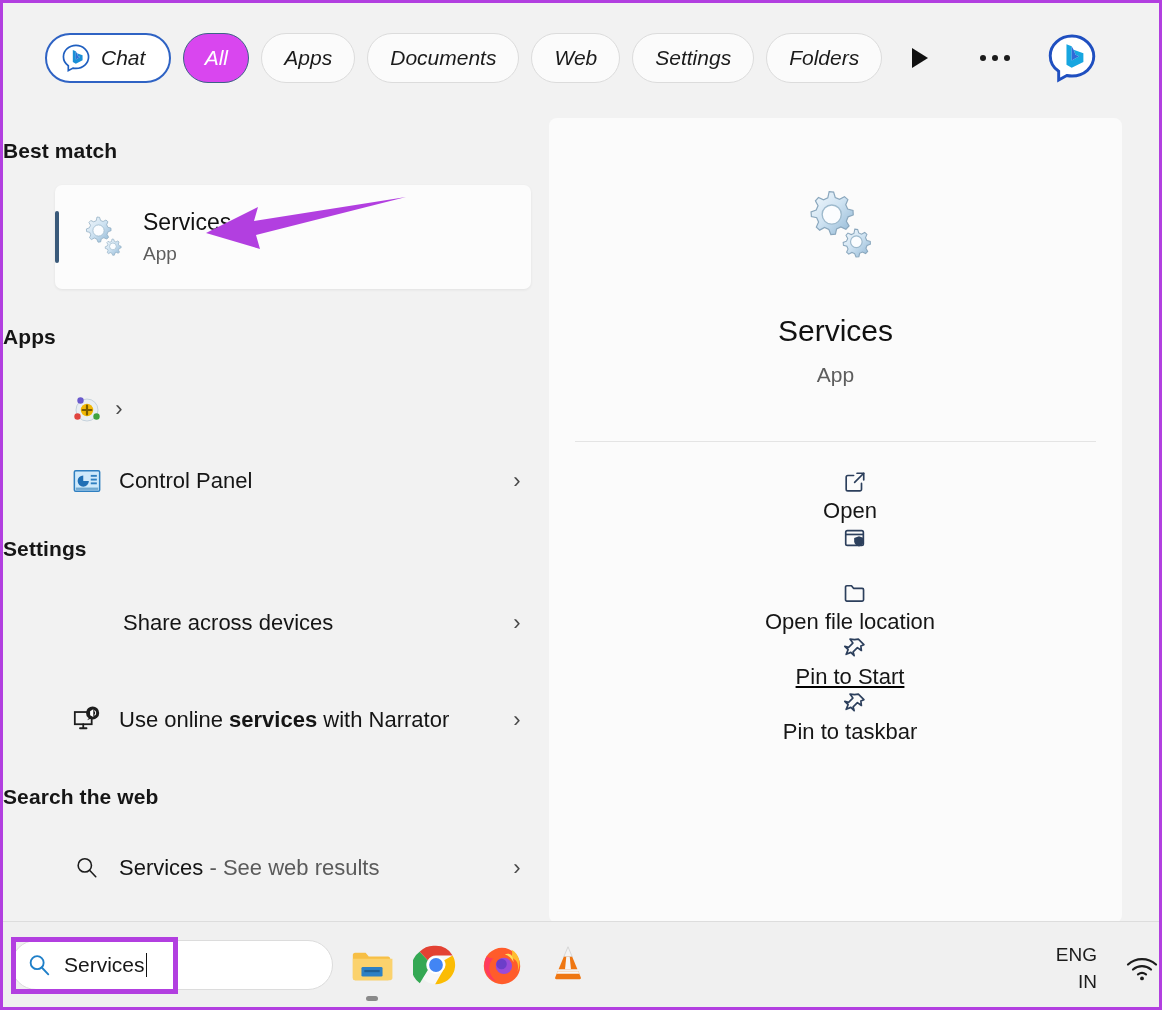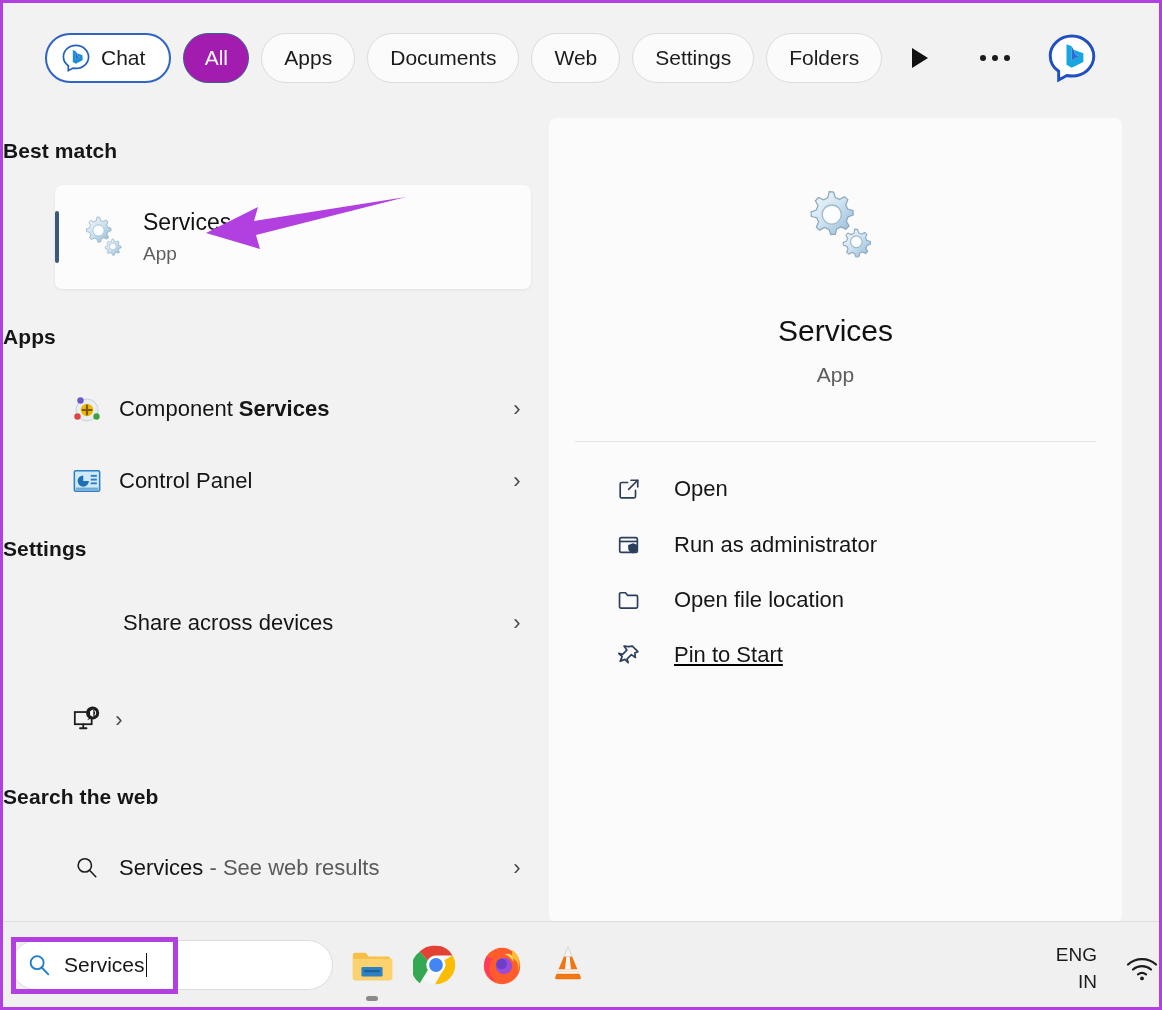--- a/index.html
+++ b/index.html
@@ -47,30 +47,31 @@
     border-radius: 25px;
     border: 1px solid #dcdcdc;
     background: #fbfbfb;
     display: flex;
     align-items: center;
     justify-content: center;
     padding: 0 22px;
     font-size: 21px;
     color: #1b1b1b;
     white-space: nowrap;
+    font-style: italic;
   }
   .pill.chat {
     border: 2px solid #2f63c4;
     background: #ffffff;
     padding-left: 14px;
     padding-right: 24px;
     gap: 10px;
   }
   .pill.active {
-    background: #a21caf;
+    background: #d946ef;
     border-color: #3d6287;
     color: #ffffff;
     width: 66px;
     padding: 0;
   }
 
   .bing-mini { width: 30px; height: 30px; flex: 0 0 30px; }
 
   .play-tri {
     width: 0; height: 0;
@@ -197,20 +198,21 @@
     width: 521px; height: 1px;
     background: #e4e4e4;
   }
   .action {
     position: absolute;
     left: 26px;
     width: 521px;
     height: 46px;
     display: flex;
     align-items: center;
+    flex-direction: column;
   }
   .action .a-icon {
     width: 32px; height: 32px; flex: 0 0 32px;
     margin-left: 38px;
     display: flex; align-items: center; justify-content: center;
     color: #2c3f5c;
   }
   .action .a-label {
     margin-left: 29px;
     font-size: 22px;
@@ -380,23 +382,20 @@
         <div class="r-icon">
           <svg viewBox="0 0 32 32" width="32" height="32">
             <circle cx="16" cy="17" r="11" fill="#e9eef3" stroke="#c6d2dc" stroke-width="1"></circle>
             <circle cx="16" cy="17" r="6.2" fill="#f2b705"></circle>
             <path d="M16 12.6v8.8M11.6 17h8.8" stroke="#7a5c00" stroke-width="2.2" stroke-linecap="round"></path>
             <circle cx="9.5" cy="7.5" r="3.2" fill="#6a5acd"></circle>
             <circle cx="6.5" cy="23.5" r="3.2" fill="#e0443e"></circle>
             <circle cx="25.5" cy="23.5" r="3.2" fill="#3fa23f"></circle>
           </svg>
         </div>
-        <div class="r-label">
-          <span>Component </span><b>Services</b>
-        </div>
         <div class="chev">›</div>
       </div>
 
       <div class="row" style="top:340px;">
         <div class="r-icon">
           <svg viewBox="0 0 32 32" width="30" height="30">
             <rect x="2.5" y="5" width="27" height="22" rx="1.5" fill="#cfe9fb" stroke="#2f7fc0" stroke-width="1.6"></rect>
             <path d="M12 10a6 6 0 1 0 6 6h-6z" fill="#1f6fb5"></path>
             <rect x="20" y="9.5" width="6.5" height="2" fill="#2f7fc0"></rect>
             <rect x="20" y="13.5" width="6.5" height="2" fill="#2f7fc0"></rect>
@@ -422,20 +421,23 @@
       <div class="row twoline" style="top:570px;">
         <div class="r-icon">
           <svg viewBox="0 0 32 32" width="30" height="30">
             <rect x="3" y="7.5" width="18" height="13" fill="none" stroke="#1d1d1d" stroke-width="1.9"></rect>
             <path d="M12 20.5v4M8.5 24.8h7" stroke="#1d1d1d" stroke-width="1.9" stroke-linecap="round"></path>
             <circle cx="22" cy="8.5" r="7" fill="#1d1d1d"></circle>
             <path d="M18.8 12.8l-2.6 3.4 3.4-1.6z" fill="#1d1d1d"></path>
             <path d="M19.3 6.6v4.2l3.4 2V4.6z" fill="#ffffff"></path>
             <path d="M24.2 6.3a2.8 2.8 0 0 1 0 4.4" stroke="#ffffff" stroke-width="1.1" fill="none" stroke-linecap="round"></path>
           </svg>
+        </div>
+        <div class="r-label">
+          <span>Use online </span><b>services</b><span> with Narrator</span>
         </div>
         <div class="chev">›</div>
       </div>
 
       <div class="section-head" style="position:absolute;left:0;top:672px;">Search the web</div>
 
       <div class="row" style="top:727px;">
         <div class="r-icon">
           <svg viewBox="0 0 32 32" width="28" height="28">
             <circle cx="13.5" cy="13" r="7.6" fill="none" stroke="#1d1d1d" stroke-width="1.8"></circle>
@@ -485,41 +487,48 @@
       </div>
 
       <div class="action" style="top:404px;">
         <div class="a-icon">
           <svg viewBox="0 0 28 28" width="26" height="26">
             <rect x="4" y="6" width="19" height="16" rx="1.8" fill="none" stroke="#2c3f5c" stroke-width="1.8"></rect>
             <path d="M4 10.2h19" stroke="#2c3f5c" stroke-width="1.8"></path>
             <path d="M18.3 12.2l5.2 1.7v3.6c0 2.6-2.2 4.6-5.2 5.6-3-1-5.2-3-5.2-5.6v-3.6z" fill="#2c3f5c"></path>
           </svg>
         </div>
-        <div class="a-label">Run as administrator</div>
       </div>
 
       <div class="action" style="top:459px;text-align:center;">
         <div class="a-icon">
           <svg viewBox="0 0 28 28" width="26" height="26" fill="none" stroke="#2c3f5c" stroke-width="1.8">
             <path d="M3.8 21.3V7.6c0-.8.6-1.4 1.4-1.4h5l2.2 2.8h9.4c.8 0 1.4.6 1.4 1.4v10.9c0 .8-.6 1.4-1.4 1.4H5.2c-.8 0-1.4-.6-1.4-1.4z" stroke-linejoin="round"></path>
           </svg>
         </div>
         <div class="a-label">Open file location</div>
       </div>
 
       <div class="action" style="top:514px;text-decoration:underline;">
         <div class="a-icon">
           <svg viewBox="0 0 28 28" width="26" height="26" fill="none" stroke="#2c3f5c" stroke-width="1.8" stroke-linejoin="round">
             <path d="M17.6 4.4l6 6-3.3 1.4.6 4.9-4.3-3.1-4.6 4.6 1.1 4.1-3.6-3.6-5 2.1 2.1-5-3.6-3.6 4.1 1.1 4.6-4.6-3.1-4.3 4.9.6z"></path>
           </svg>
         </div>
         <div class="a-label">Pin to Start</div>
       </div>
 
+      <div class="action" style="top:569px;">
+        <div class="a-icon">
+          <svg viewBox="0 0 28 28" width="26" height="26" fill="none" stroke="#2c3f5c" stroke-width="1.8" stroke-linejoin="round">
+            <path d="M17.6 4.4l6 6-3.3 1.4.6 4.9-4.3-3.1-4.6 4.6 1.1 4.1-3.6-3.6-5 2.1 2.1-5-3.6-3.6 4.1 1.1 4.6-4.6-3.1-4.3 4.9.6z"></path>
+          </svg>
+        </div>
+        <div class="a-label">Pin to taskbar</div>
+      </div>
     </div>
 
     <svg id="arrow-annot" viewBox="0 0 215 70">
       <path d="M8 42 L60 16 L56 30 L208 6 L58 44 L62 58 Z" fill="#b23fe0"></path>
     </svg>
   </div>
 
   <div id="taskbar">
 
     <div id="search-pill">

